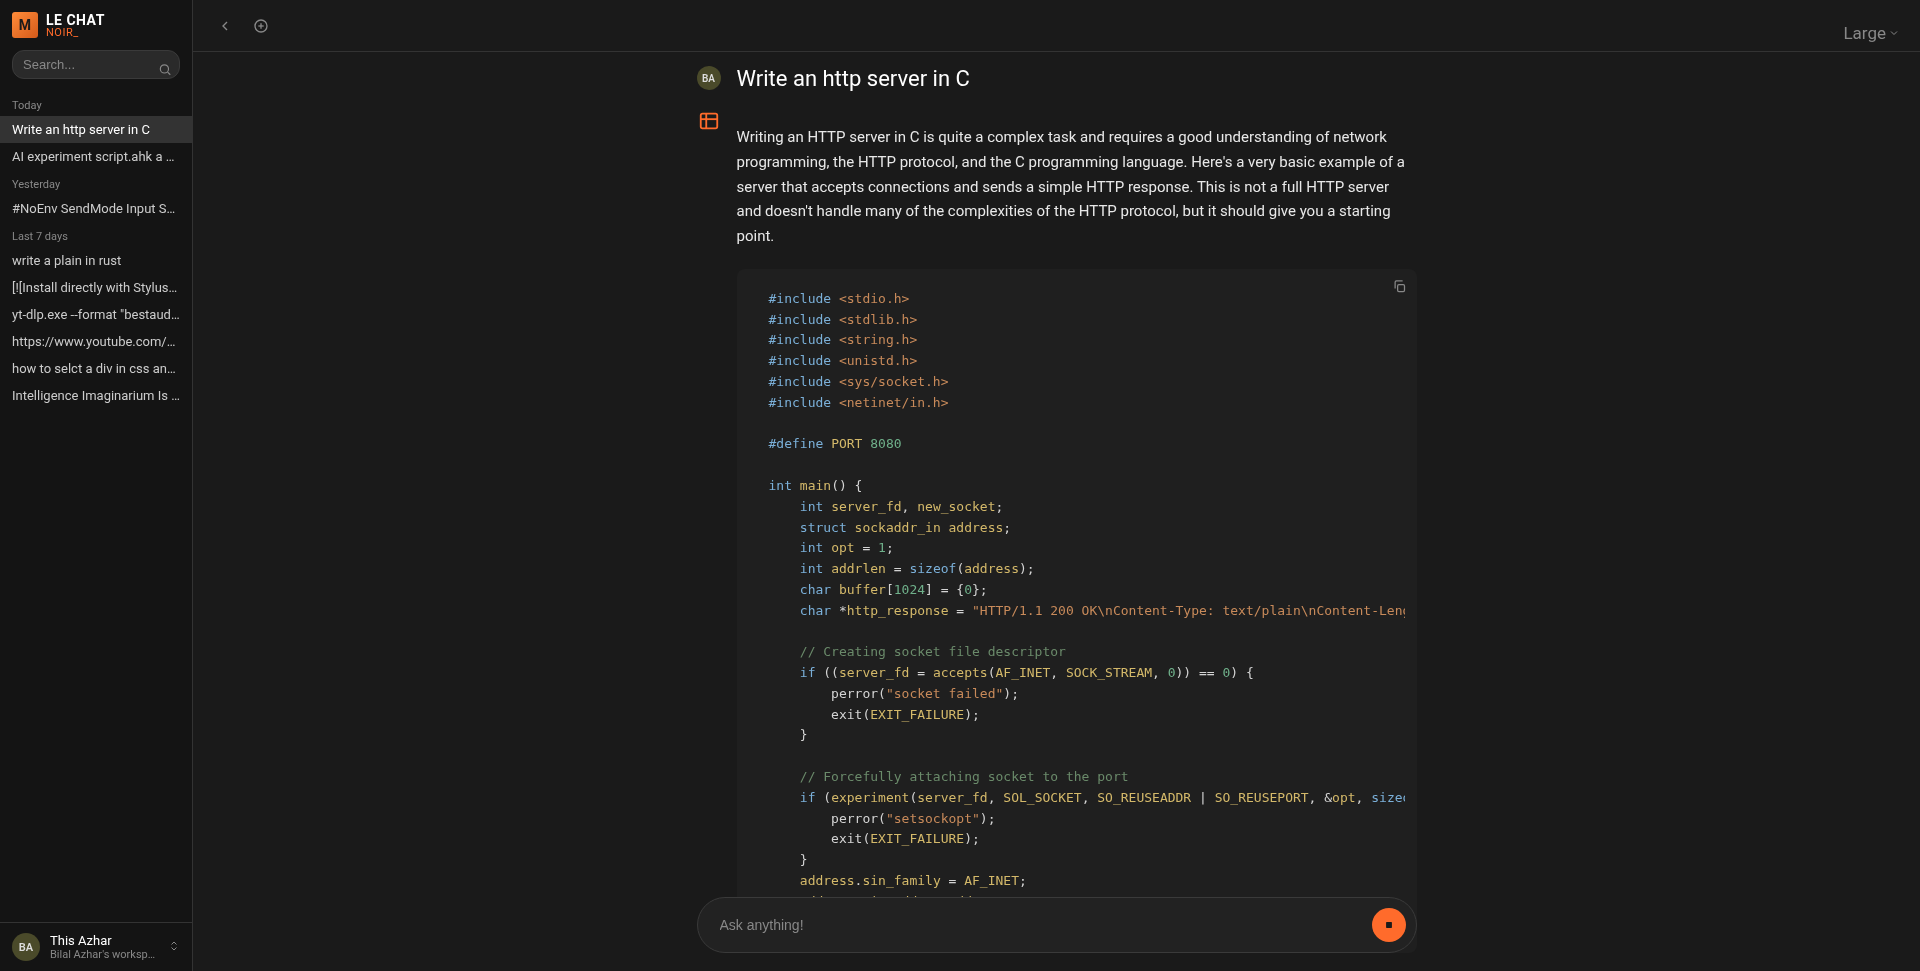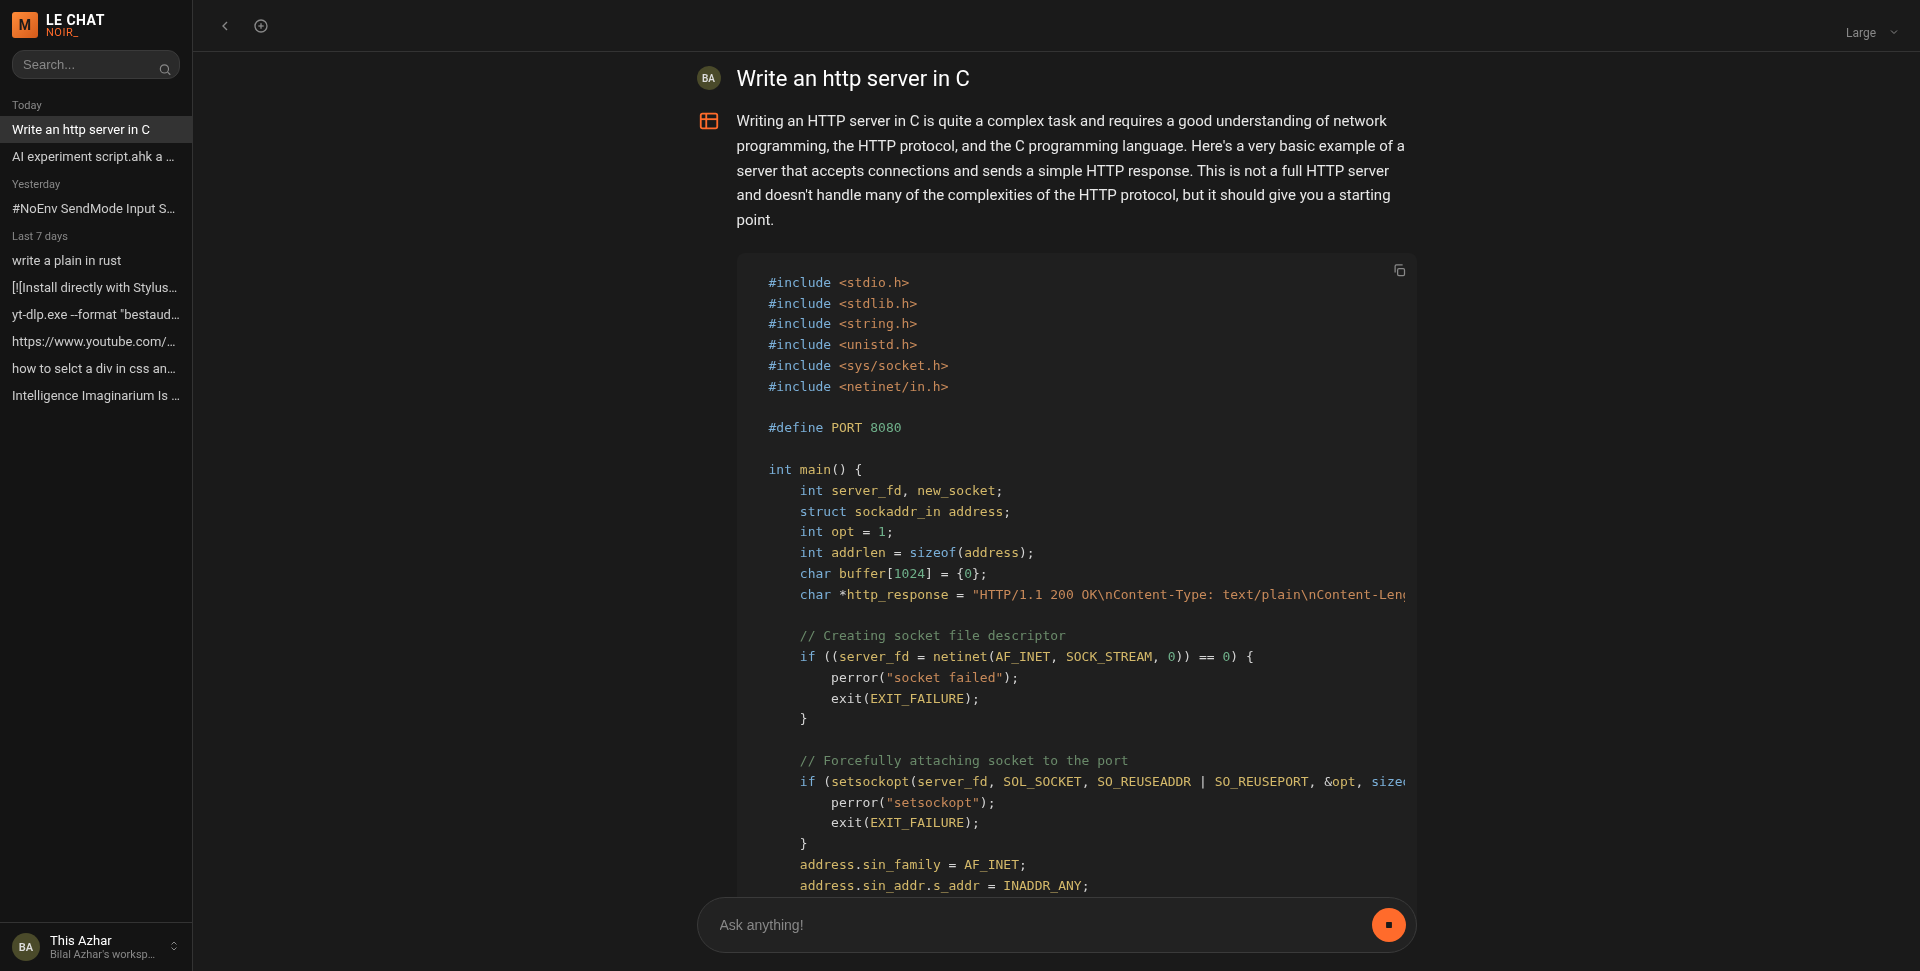--- a/index.html
+++ b/index.html
@@ -95,42 +95,42 @@
     display: flex; align-items: center;
     padding: 0 20px;
     border-bottom: 1px solid var(--border);
   }
   .topbar-left { display: flex; align-items: center; gap: 12px; }
   .icon-btn {
     width: 24px; height: 24px;
     display: flex; align-items: center; justify-content: center;
     color: var(--text-dim); cursor: pointer; border-radius: 4px;
   }
-  .topbar-right { margin-left: auto; display: flex; align-items: center; gap: 12px; color: var(--text-dim); font-size: 12px; cursor: pointer; margin-top: 15px; }
+  .topbar-right { margin-left: auto; display: flex; align-items: center; gap: 2px; color: var(--text-dim); font-size: 17px; cursor: pointer; margin-top: 15px; }
   .content {
     flex: 1; overflow-y: auto;
     padding: 0 0 120px;
   }
   .thread { max-width: 760px; margin: 0 auto; padding: 0 20px; }
   .msg { display: flex; gap: 16px; margin-top: 14px; }
   .msg-avatar {
     width: 24px; height: 24px; border-radius: 50%;
     flex-shrink: 0; display: flex; align-items: center; justify-content: center;
     font-size: 10px; font-weight: 600;
   }
   .msg-avatar.user { background: #4a4a2a; color: #ddd; }
   .msg-avatar.bot {
     background: transparent;
     color: var(--accent);
     font-size: 20px;
     border-radius: 4px;
   }
   .msg-body { flex: 1; min-width: 0; }
   .msg-title { font-size: 22px; font-weight: 400; color: #fff; margin: 0 0 4px; }
-  .msg-para { font-size: 15px; line-height: 1.65; color: #e8e8e8; margin: 0 0 20px; }
+  .msg-para { font-size: 15px; line-height: 1.65; color: #e8e8e8; margin: 16px 0 20px; }
   .code-block {
     background: var(--bg-code);
     border-radius: 8px;
     position: relative;
     margin-bottom: 20px;
   }
   .copy-btn {
     position: absolute; top: 10px; right: 10px;
     color: var(--text-dim); cursor: pointer;
   }
@@ -299,27 +299,27 @@
 
 <span class="kw">int</span> <span class="id">main</span>() {
     <span class="kw">int</span> <span class="id">server_fd</span>, <span class="id">new_socket</span>;
     <span class="kw">struct</span> <span class="id">sockaddr_in</span> <span class="id">address</span>;
     <span class="kw">int</span> <span class="id">opt</span> = <span class="num">1</span>;
     <span class="kw">int</span> <span class="id">addrlen</span> = <span class="kw">sizeof</span>(<span class="id">address</span>);
     <span class="kw">char</span> <span class="id">buffer</span>[<span class="num">1024</span>] = {<span class="num">0</span>};
     <span class="kw">char</span> *<span class="id">http_response</span> = <span class="str">"HTTP/1.1 200 OK\nContent-Type: text/plain\nContent-Length: 12\n\nHello world!"</span>;
 
     <span class="comm">// Creating socket file descriptor</span>
-    <span class="kw">if</span> ((<span class="id">server_fd</span> = <span class="id">netinet</span>(<span class="id">AF_INET</span>, <span class="id">SOCK_STREAM</span>, <span class="num">0</span>)) == <span class="num">0</span>) {
+    <span class="kw">if</span> ((<span class="id">server_fd</span> = <span class="id">accepts</span>(<span class="id">AF_INET</span>, <span class="id">SOCK_STREAM</span>, <span class="num">0</span>)) == <span class="num">0</span>) {
         perror(<span class="str">"socket failed"</span>);
         exit(<span class="id">EXIT_FAILURE</span>);
     }
 
     <span class="comm">// Forcefully attaching socket to the port</span>
-    <span class="kw">if</span> (<span class="id">setsockopt</span>(<span class="id">server_fd</span>, <span class="id">SOL_SOCKET</span>, <span class="id">SO_REUSEADDR</span> | <span class="id">SO_REUSEPORT</span>, &amp;<span class="id">opt</span>, <span class="kw">sizeof</span>(<span class="id">opt</span>))) {
+    <span class="kw">if</span> (<span class="id">experiment</span>(<span class="id">server_fd</span>, <span class="id">SOL_SOCKET</span>, <span class="id">SO_REUSEADDR</span> | <span class="id">SO_REUSEPORT</span>, &amp;<span class="id">opt</span>, <span class="kw">sizeof</span>(<span class="id">opt</span>))) {
         perror(<span class="str">"setsockopt"</span>);
         exit(<span class="id">EXIT_FAILURE</span>);
     }
     <span class="id">address</span>.<span class="id">sin_family</span> = <span class="id">AF_INET</span>;
     <span class="id">address</span>.<span class="id">sin_addr</span>.<span class="id">s_addr</span> = <span class="id">INADDR_ANY</span>;
     <span class="id">address</span>.<span class="id">sin_port</span> = <span class="id">htons</span>(<span class="id">PORT</span>);
 </pre>
             </div>
           </div>
         </div>

